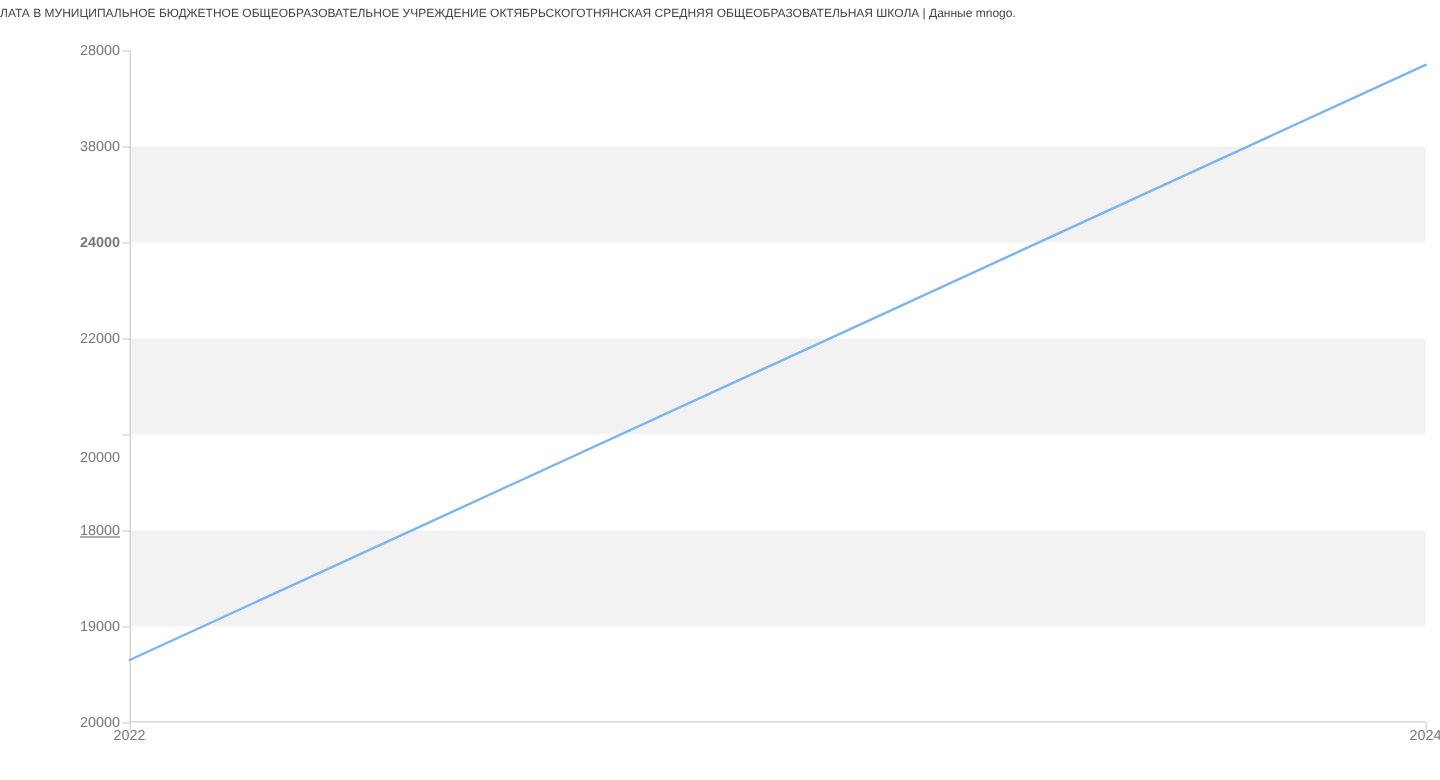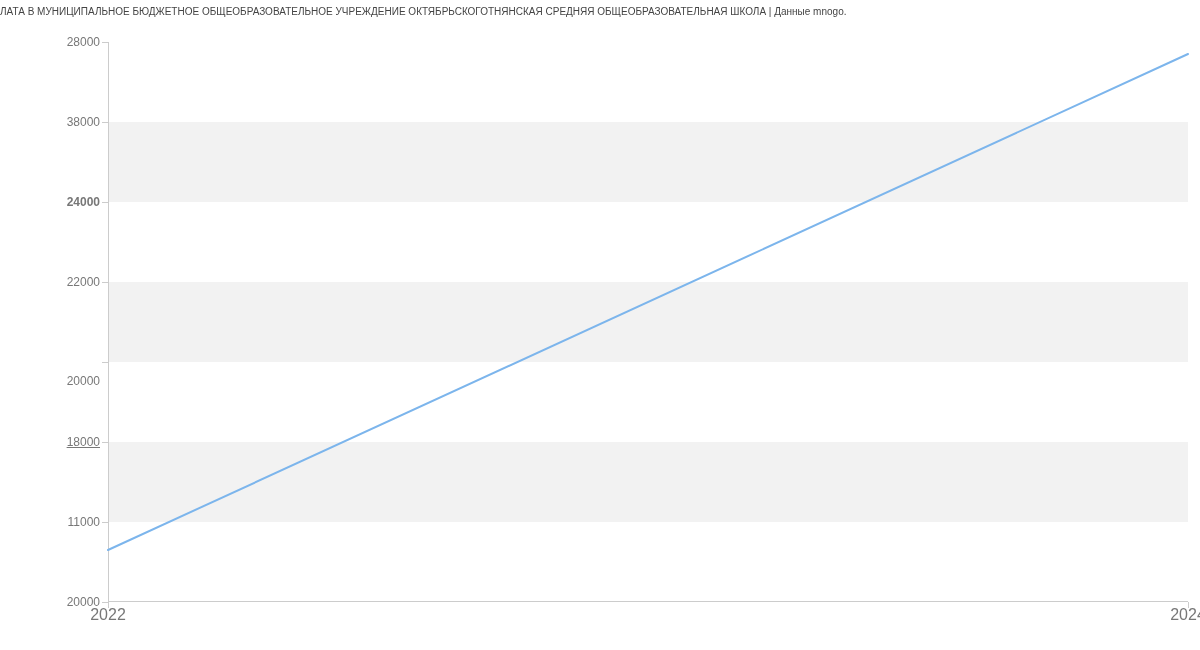--- a/index.html
+++ b/index.html
@@ -61,21 +61,21 @@
     right: 1100px; 
     width: 80px;
     text-align: right;
     font-size: 12px;
     color: #777777;
     transform: translateY(-50%);
   }
   .x-tick-label {
     position: absolute;
     top: 606px;
-    font-size: 16px;
+    font-size: 12px;
     color: #777777;
     transform: translateX(-50%);
   }
   svg.line-layer {
     position: absolute;
     left: 0;
     top: 0;
     width: 100%;
     height: 100%;
     overflow: visible;
@@ -108,21 +108,21 @@
     <div class="axis-line y"></div>
     <div class="axis-line x"></div>
     <svg class="line-layer">
       <polyline id="series" class="series-line" points="0.00,508.00 1080.00,12.00" style="stroke: rgb(124, 181, 236);"></polyline>
     </svg>
   </div>
 
   <div id="y-labels">
       <div class="y-tick-label" style="top: 602px;">20000</div>
       <div class="tick-mark" style="left: 102px; top: 602px; width: 6px; height: 1px;"></div>
-      <div class="y-tick-label" style="top: 522px;">11000</div>
+      <div class="y-tick-label" style="top: 522px;">19000</div>
       <div class="tick-mark" style="left: 102px; top: 522px; width: 6px; height: 1px;"></div>
       <div class="y-tick-label" style="top: 442px; text-decoration: underline;">18000</div>
       <div class="tick-mark" style="left: 102px; top: 442px; width: 6px; height: 1px;"></div>
       <div class="y-tick-label" style="top: 381px;">20000</div>
       <div class="tick-mark" style="left: 102px; top: 362px; width: 6px; height: 1px;"></div>
       <div class="y-tick-label" style="top: 282px;">22000</div>
       <div class="tick-mark" style="left: 102px; top: 282px; width: 6px; height: 1px;"></div>
       <div class="y-tick-label" style="top: 202px; font-weight: bold;">24000</div>
       <div class="tick-mark" style="left: 102px; top: 202px; width: 6px; height: 1px;"></div>
       <div class="y-tick-label" style="top: 122px;">38000</div>

